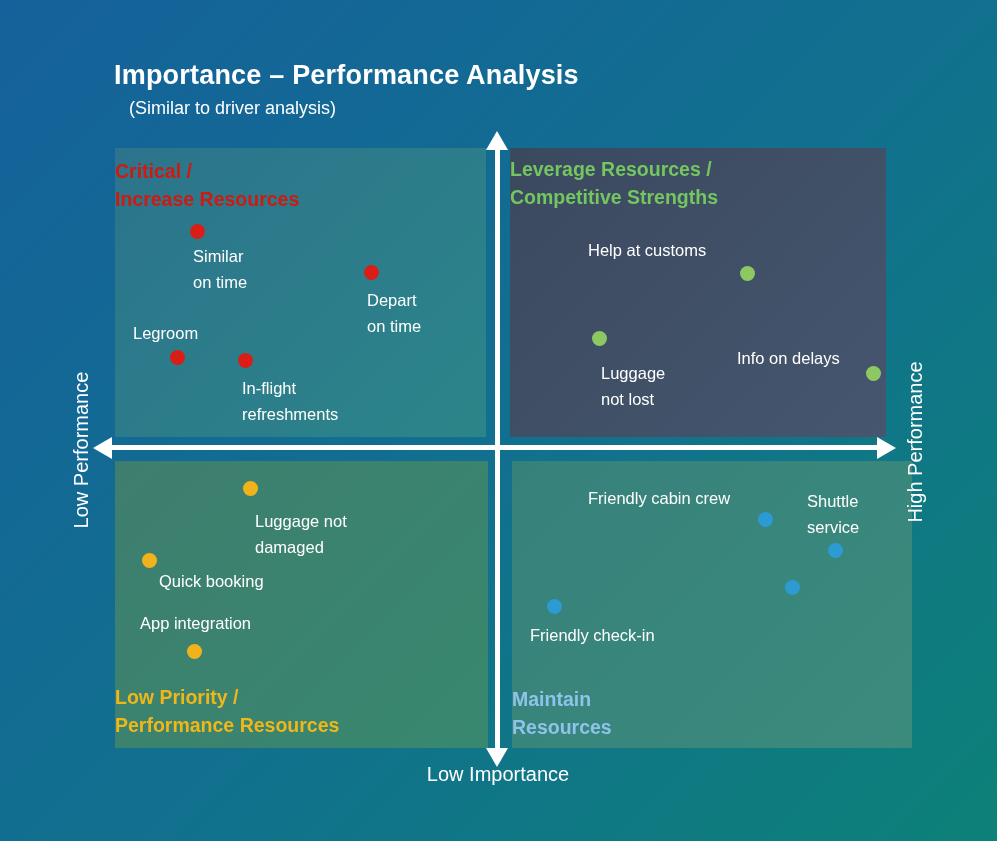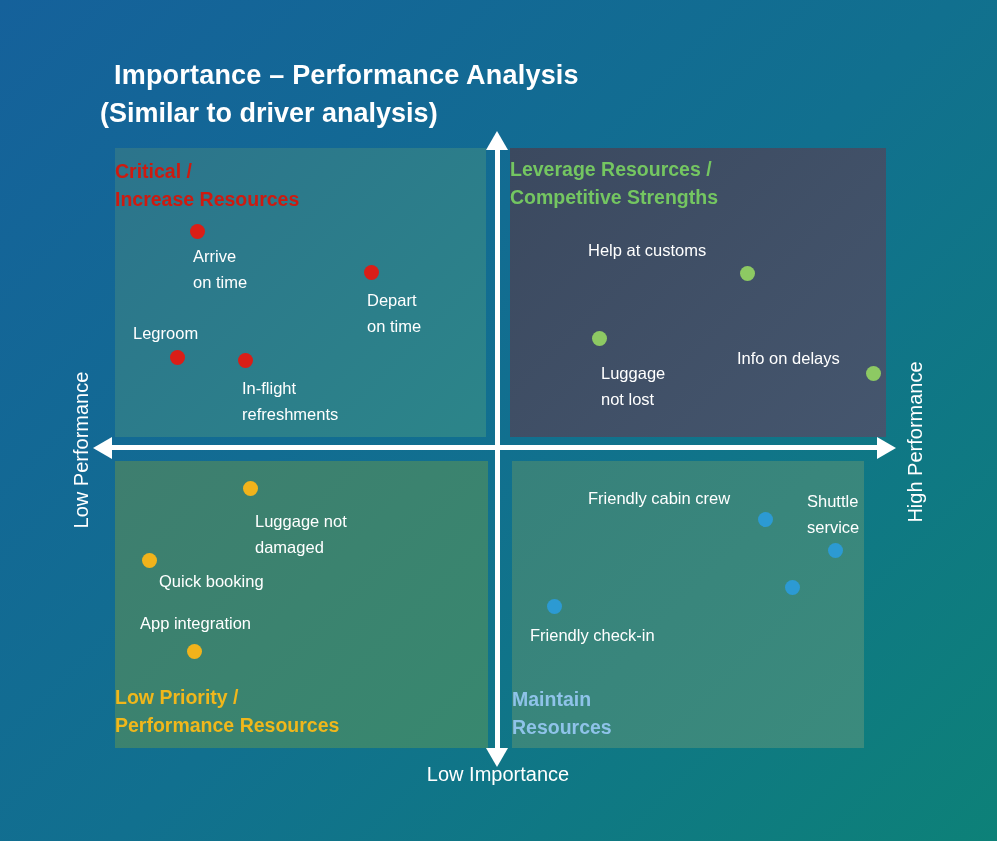--- a/index.html
+++ b/index.html
@@ -6,27 +6,27 @@
   body { width:997px; height:841px; overflow:hidden; }
 
   .stage {
     position:relative; width:997px; height:841px; overflow:hidden;
     background:linear-gradient(135deg, #15619B 0%, #11708F 52%, #0D8178 100%);
     font-family:"Liberation Sans", sans-serif;
     color:#fff;
   }
 
   .page-title   { position:absolute; left:114px; top:60px;  font-size:27px;   font-weight:bold; letter-spacing:.2px; }
-  .page-subtitle{ position:absolute; left:100px; top:98px;  font-size:27px; font-weight:bold; }
+  .page-subtitle{ position:absolute; left:129px; top:98px;  font-size:18px; font-weight:normal; }
 
   .quad { position:absolute; }
   .q-tl { left:115px; top:148px; width:371px; height:289px; background:linear-gradient(135deg,#2C748C,#2C8589); }
   .q-tr { left:510px; top:148px; width:376px; height:289px; background:linear-gradient(135deg,#3B495F,#45566E); }
   .q-bl { left:115px; top:461px; width:373px; height:287px; background:linear-gradient(135deg,#3E7E6F,#38886F); }
-  .q-br { left:512px; top:461px; width:352px; height:287px; background:linear-gradient(135deg,#37817B,#3B8B7D); }
+  .q-br { left:512px; top:461px; width:400px; height:287px; background:linear-gradient(135deg,#37817B,#3B8B7D); }
 
   .q-title { position:absolute; left:0; width:100%; box-sizing:border-box; 
              font-weight:bold; font-size:19.5px; line-height:28px; white-space:pre-line; }
   .q-tl .q-title { top:9px; }
   .q-tr .q-title { top:7px;  padding-right:70px; }
   .q-bl .q-title { bottom:9px; }
   .q-br .q-title { bottom:7px; padding-right:60px; }
 
   .vline { position:absolute; left:495px; top:149px; width:5px;  height:600px; background:#fff; }
   .hline { position:absolute; left:107px; top:445px; width:776px; height:5px;  background:#fff; }
@@ -74,21 +74,21 @@
   <div class="arr arr-up"></div>
   <div class="arr arr-down"></div>
   <div class="arr arr-left"></div>
   <div class="arr arr-right"></div>
 
   <div class="axis-label axis-bottom">Low Importance</div>
   <div class="axis-label axis-left">Low Performance</div>
   <div class="axis-label axis-right">High Performance</div>
 
 <div class="dot" style="left: 189.5px; top: 223.5px; background: rgb(218, 30, 23);"></div>
-    <div class="plabel" style="left: 193px; top: 243px;">Arrive
+    <div class="plabel" style="left: 193px; top: 243px;">Similar
 on time</div>
     <div class="dot" style="left: 363.5px; top: 264.5px; background: rgb(218, 30, 23);"></div>
     <div class="plabel" style="left: 367px; top: 287px;">Depart
 on time</div>
     <div class="dot" style="left: 169.5px; top: 349.5px; background: rgb(218, 30, 23);"></div>
     <div class="plabel" style="left: 133px; top: 320px;">Legroom</div>
     <div class="dot" style="left: 237.5px; top: 352.5px; background: rgb(218, 30, 23);"></div>
     <div class="plabel" style="left: 242px; top: 375px;">In-flight
 refreshments</div>
     <div class="dot" style="left: 739.5px; top: 265.5px; background: rgb(141, 201, 99);"></div>

